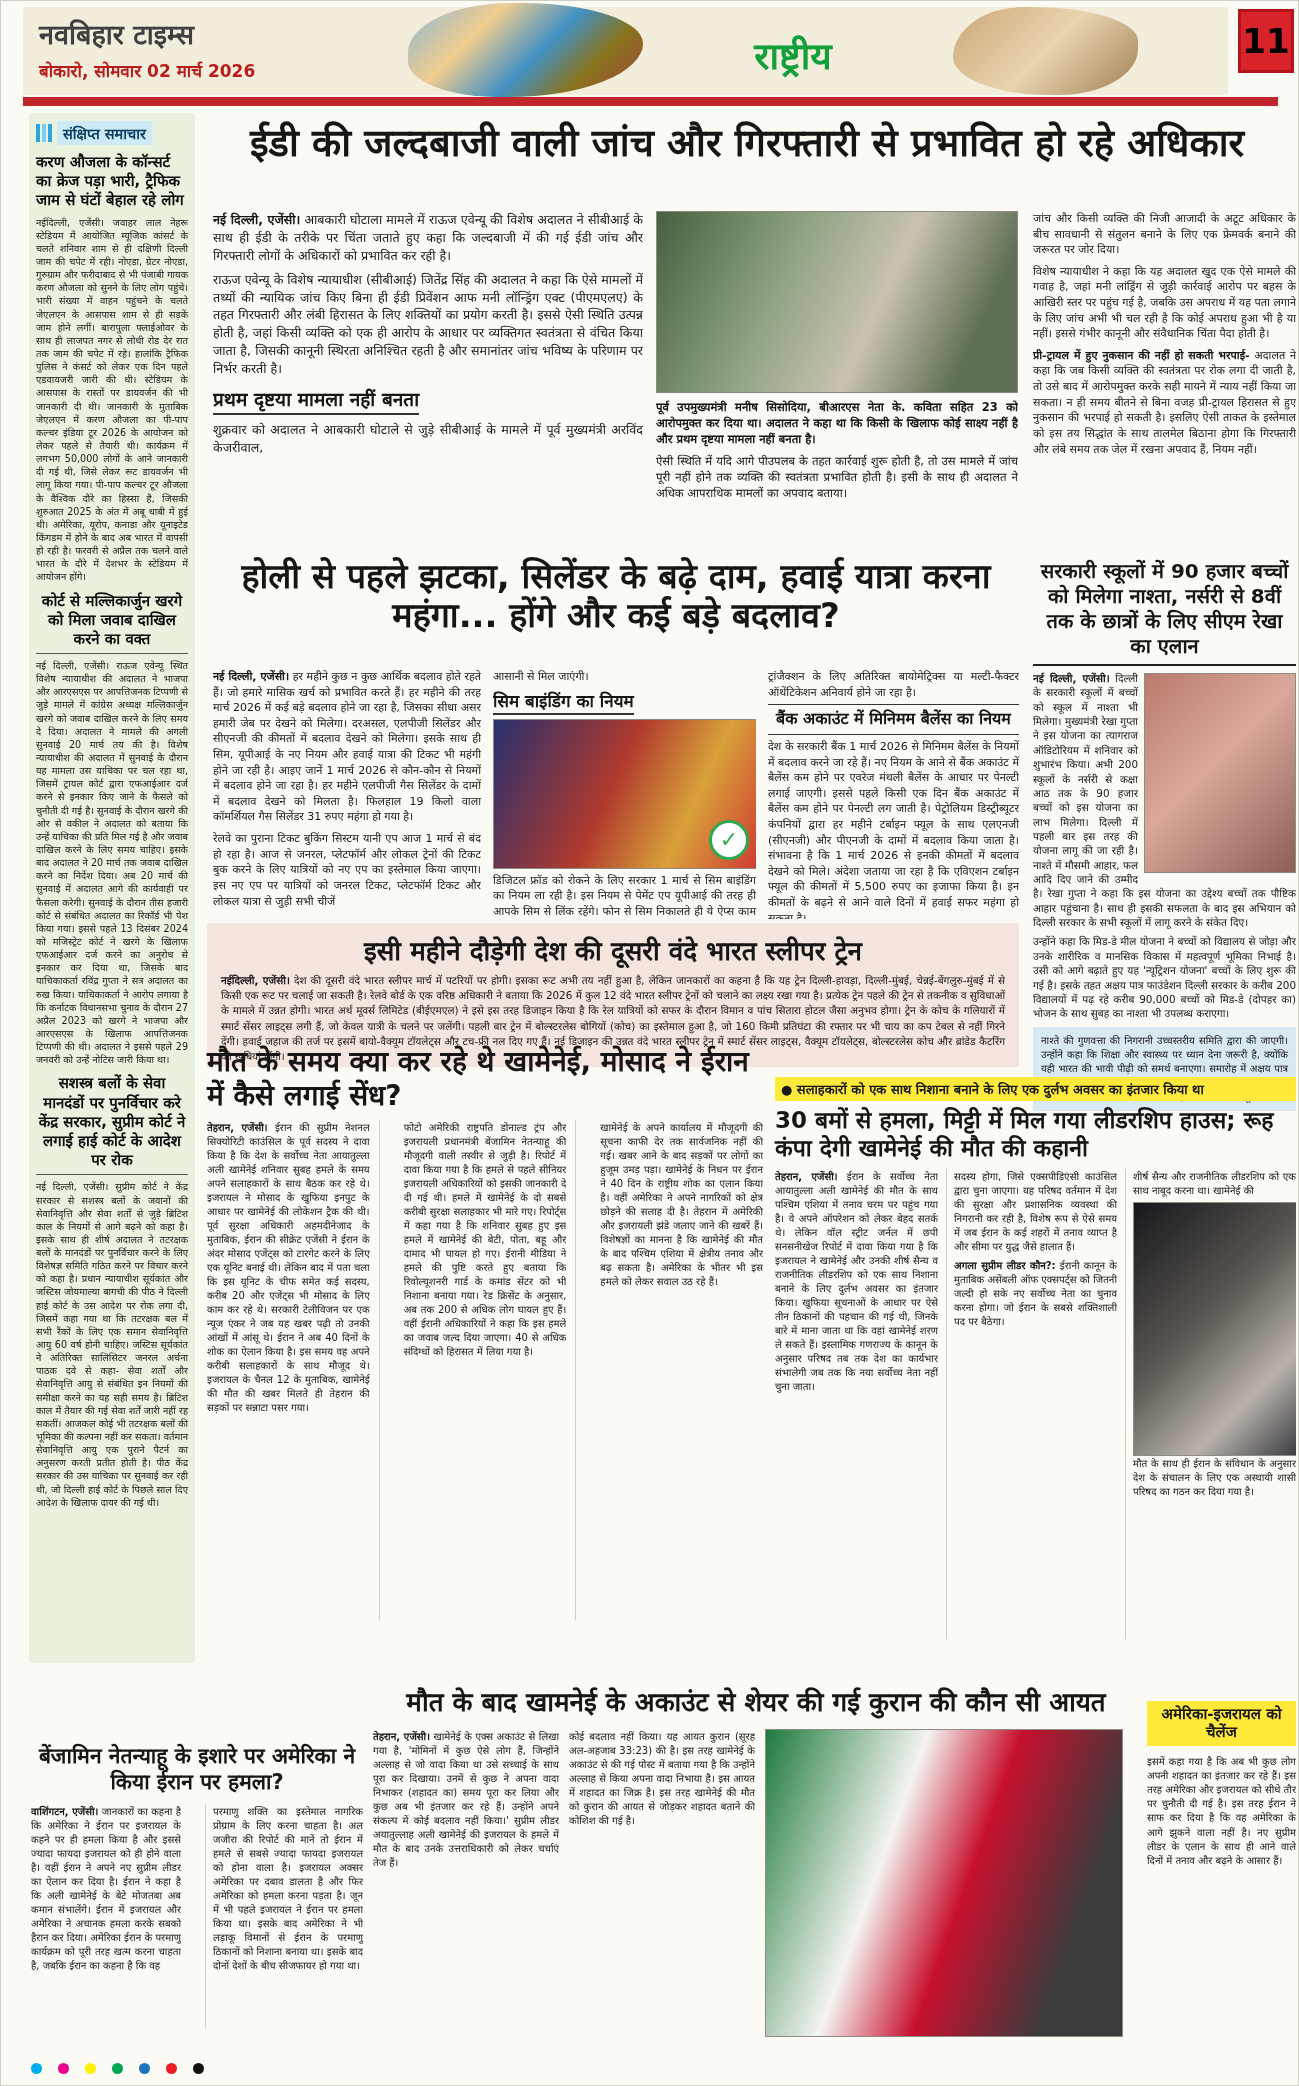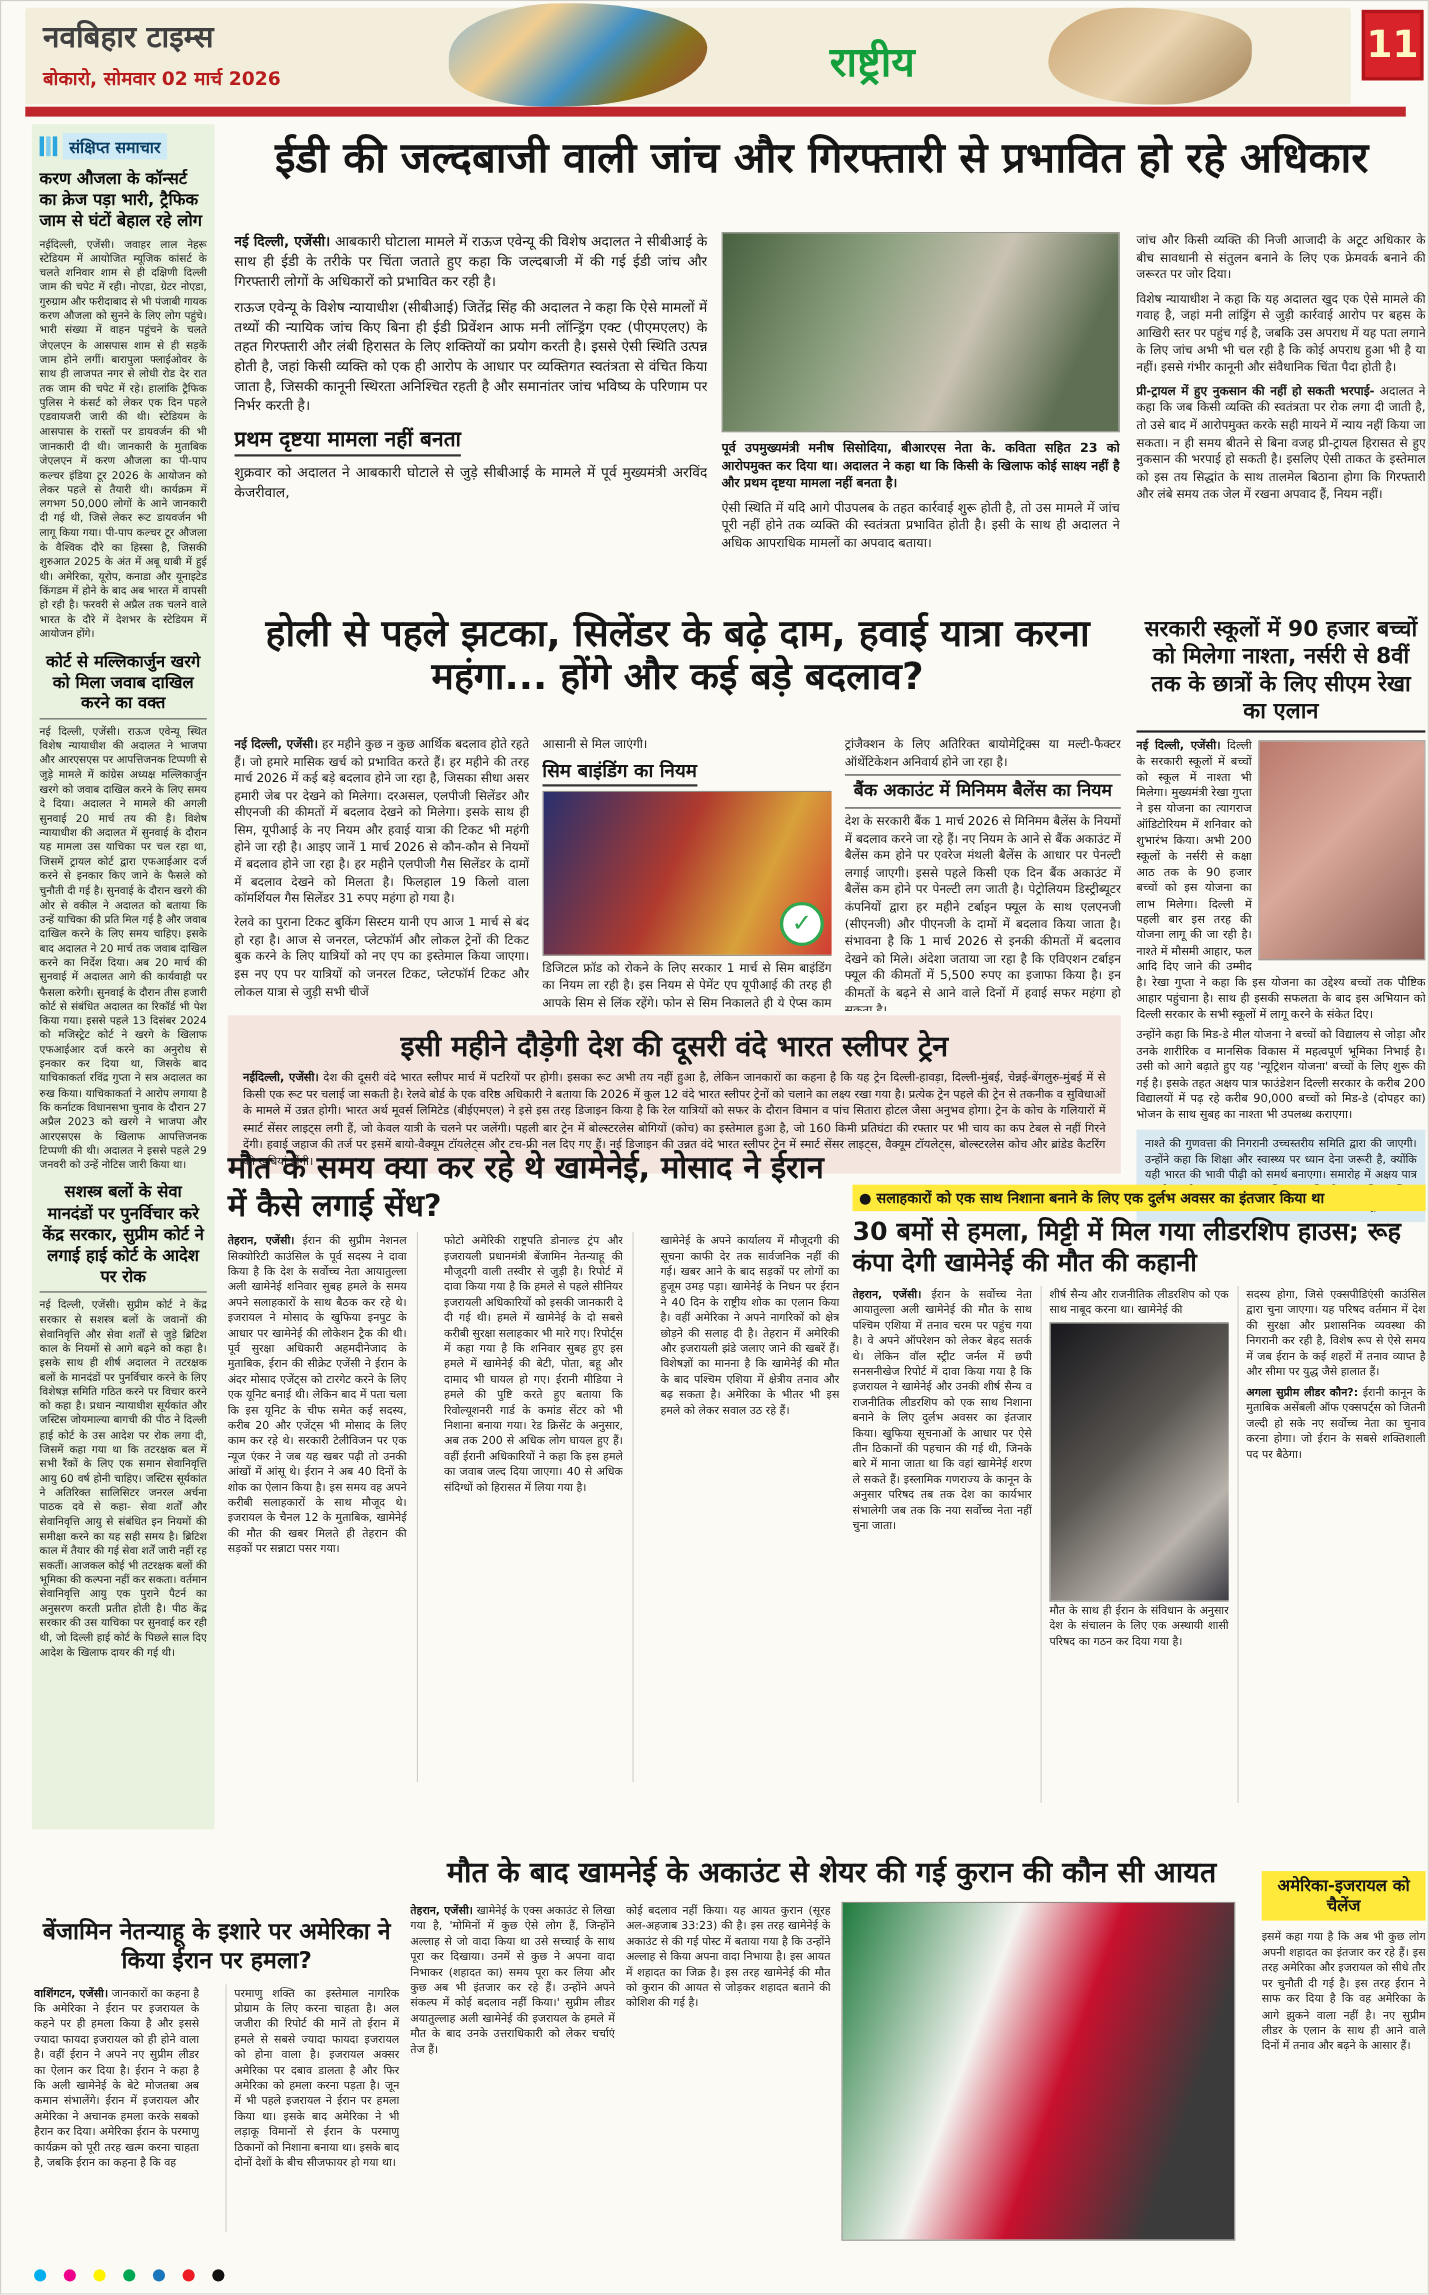--- a/index.html
+++ b/index.html
@@ -9,21 +9,21 @@
   .abs{position:absolute;box-sizing:border-box;}
   
   .masthead{left:22px;top:6px;width:1205px;height:88px;background:#f3eedb;border-radius:3px;}
   .paper-name{position:absolute;left:16px;top:14px;font-size:27px;font-weight:800;color:#404040;line-height:1;}
   .edition-date{position:absolute;left:16px;top:52px;font-size:17px;font-weight:700;color:#b91c1c;}
   .collage{position:absolute;left:385px;top:-4px;width:235px;height:94px;border-radius:46% 54% 60% 40%/55% 45% 60% 40%;
            background:linear-gradient(135deg,#7fb3d5,#f0c987 30%,#2e86c1 55%,#7d6608 75%,#943126);opacity:.9;}
   .section-name{position:absolute;left:640px;top:22px;width:260px;text-align:center;font-size:37px;font-weight:800;color:#13a03c;}
   .statue{position:absolute;left:930px;top:0px;width:185px;height:88px;border-radius:40% 60% 45% 55%/60% 40% 55% 45%;
           background:linear-gradient(135deg,#caa472,#e8d3ae 50%,#9c7a4d);opacity:.95;}
-  .page-no{left:1237px;top:8px;width:56px;height:64px;background:#d8232a;color:#fef9c3;display:flex;align-items:center;justify-content:center;
+  .page-no{left:1237px;top:8px;width:56px;height:64px;background:#d8232a;color:#000000;display:flex;align-items:center;justify-content:center;
            font-size:34px;font-weight:800;border:3px solid #b2151b;}
   .red-bar{left:22px;top:96px;width:1255px;height:9px;background:#c0272d;}
   
   .sidebar{left:28px;top:112px;width:166px;height:1550px;background:#e9f2df;padding:8px 7px;overflow:hidden;}
   .briefs-header{display:flex;align-items:center;gap:5px;margin-bottom:6px;}
   .bars{display:flex;gap:2px;}
   .bars i{display:block;width:4px;height:18px;background:#2ba7e0;}
   .bars i:nth-child(2){background:#7fcdee;}
   .briefs-title{background:#cdeaf6;color:#0b3e63;font-size:14.5px;font-weight:800;padding:2px 6px;}
   .brief-head{font-size:15px;font-weight:800;line-height:1.28;margin:8px 0 5px;color:#0d0d0d;}
@@ -208,27 +208,27 @@
 
   <div class="abs bombs">
     <span class="kicker">● सलाहकारों को एक साथ निशाना बनाने के लिए एक दुर्लभ अवसर का इंतजार किया था</span>
     <div class="bombs-head">30 बमों से हमला, मिट्टी में मिल गया लीडरशिप हाउस; रूह कंपा देगी खामेनेई की मौत की कहानी</div>
     <div class="cols">
       <div>
         <span class="dl">तेहरान, एजेंसी।</span>
         <span>ईरान के सर्वोच्च नेता आयातुल्ला अली खामेनेई की मौत के साथ पश्चिम एशिया में तनाव चरम पर पहुंच गया है। वे अपने ऑपरेशन को लेकर बेहद सतर्क थे। लेकिन वॉल स्ट्रीट जर्नल में छपी सनसनीखेज रिपोर्ट में दावा किया गया है कि इजरायल ने खामेनेई और उनकी शीर्ष सैन्य व राजनीतिक लीडरशिप को एक साथ निशाना बनाने के लिए दुर्लभ अवसर का इंतजार किया। खुफिया सूचनाओं के आधार पर ऐसे तीन ठिकानों की पहचान की गई थी, जिनके बारे में माना जाता था कि वहां खामेनेई शरण ले सकते हैं। इस्लामिक गणराज्य के कानून के अनुसार परिषद तब तक देश का कार्यभार संभालेगी जब तक कि नया सर्वोच्च नेता नहीं चुना जाता।</span>
       </div>
       <div>
+        <span>सदस्य होगा, जिसे एक्सपीडिएंसी काउंसिल द्वारा चुना जाएगा। यह परिषद वर्तमान में देश की सुरक्षा और प्रशासनिक व्यवस्था की निगरानी कर रही है, विशेष रूप से ऐसे समय में जब ईरान के कई शहरों में तनाव व्याप्त है और सीमा पर युद्ध जैसे हालात हैं।</span>
+        <p style="margin:5px 0 0;"><span class="dl">अगला सुप्रीम लीडर कौन?:</span> <span>ईरानी कानून के मुताबिक असेंबली ऑफ एक्सपर्ट्स को जितनी जल्दी हो सके नए सर्वोच्च नेता का चुनाव करना होगा। जो ईरान के सबसे शक्तिशाली पद पर बैठेगा।</span></p>
+      </div>
+      <div>
         <span>शीर्ष सैन्य और राजनीतिक लीडरशिप को एक साथ नाबूद करना था। खामेनेई की</span>
         <div class="khamenei photo"></div>
         <span>मौत के साथ ही ईरान के संविधान के अनुसार देश के संचालन के लिए एक अस्थायी शासी परिषद का गठन कर दिया गया है।</span>
-      </div>
-      <div>
-        <span>सदस्य होगा, जिसे एक्सपीडिएंसी काउंसिल द्वारा चुना जाएगा। यह परिषद वर्तमान में देश की सुरक्षा और प्रशासनिक व्यवस्था की निगरानी कर रही है, विशेष रूप से ऐसे समय में जब ईरान के कई शहरों में तनाव व्याप्त है और सीमा पर युद्ध जैसे हालात हैं।</span>
-        <p style="margin:5px 0 0;"><span class="dl">अगला सुप्रीम लीडर कौन?:</span> <span>ईरानी कानून के मुताबिक असेंबली ऑफ एक्सपर्ट्स को जितनी जल्दी हो सके नए सर्वोच्च नेता का चुनाव करना होगा। जो ईरान के सबसे शक्तिशाली पद पर बैठेगा।</span></p>
       </div>
     </div>
   </div>
 
   <div class="abs netan">
     <div class="netan-head">बेंजामिन नेतन्याहू के इशारे पर अमेरिका ने किया ईरान पर हमला?</div>
     <div class="cols">
       <div>
         <span class="dl">वाशिंगटन, एजेंसी।</span>
         <span>जानकारों का कहना है कि अमेरिका ने ईरान पर इजरायल के कहने पर ही हमला किया है और इससे ज्यादा फायदा इजरायल को ही होने वाला है। वहीं ईरान ने अपने नए सुप्रीम लीडर का ऐलान कर दिया है। ईरान ने कहा है कि अली खामेनेई के बेटे मोजतबा अब कमान संभालेंगे। ईरान में इजरायल और अमेरिका ने अचानक हमला करके सबको हैरान कर दिया। अमेरिका ईरान के परमाणु कार्यक्रम को पूरी तरह खत्म करना चाहता है, जबकि ईरान का कहना है कि वह</span>

